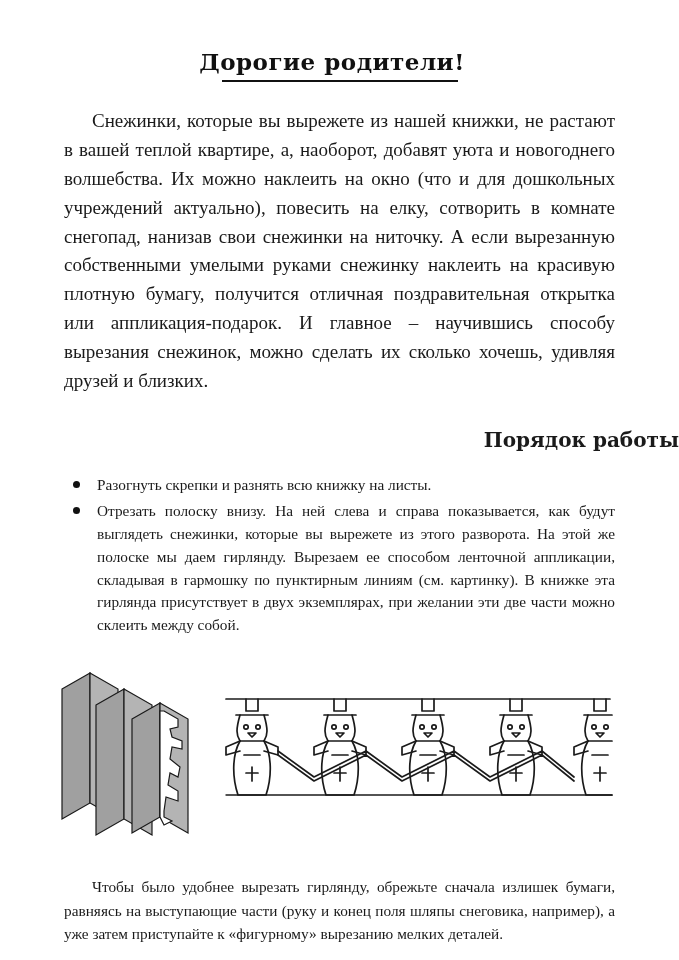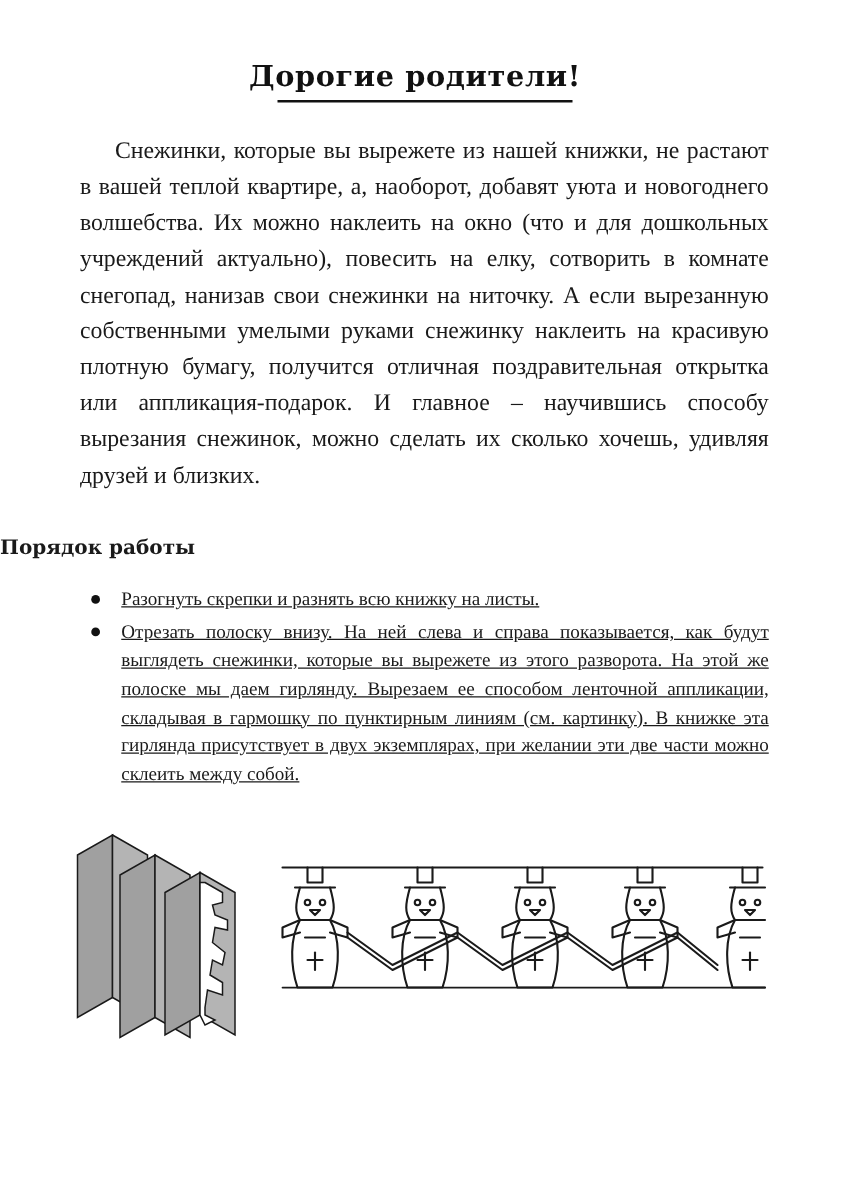--- a/index.html
+++ b/index.html
@@ -40,31 +40,30 @@
     line-height: 1.52;
     text-align: justify;
     margin: 0;
     color: #1a1a1a;
   }
   .intro {
     margin: 25px 64px 0 64px;
     text-indent: 28px;
   }
   .section-title {
-    text-align: left;
+    text-align: right;
     font-family: "DejaVu Serif", serif;
     font-weight: bold;
-    font-size: 16px;
+    font-size: 20px;
     margin: 32px 0 0 0;
   }
   .steps {
     margin: 22px 64px 0 70px;
     padding: 0;
     list-style: none;
-    text-decoration: underline;
   }
   .steps li {
     position: relative;
     padding-left: 27px;
     font-size: 15.3px;
     line-height: 1.5;
     text-align: justify;
     margin-bottom: 3px;
   }
   .steps li .bullet {
@@ -247,15 +246,16 @@
 
           <path d="M56,66 L92,92 L144,66 L180,92 L232,66 L268,92 L320,66 L352,92"></path>
           <path d="M56,70 L92,96 L144,70 L180,96 L232,70 L268,96 L320,70 L352,96"></path>
           <line x1="4" y1="110" x2="390" y2="110" stroke-width="1.4"></line>
         </g>
       </svg>
     </div>
   </div>
 
   <div class="closing">
+    <p>Чтобы было удобнее вырезать гирлянду, обрежьте сначала излишек бумаги, равняясь на выступающие части (руку и конец поля шляпы снеговика, например), а уже затем приступайте к «фигурному» вырезанию мелких деталей.</p>
   </div>
 
 </div>
 
 </body></html>

